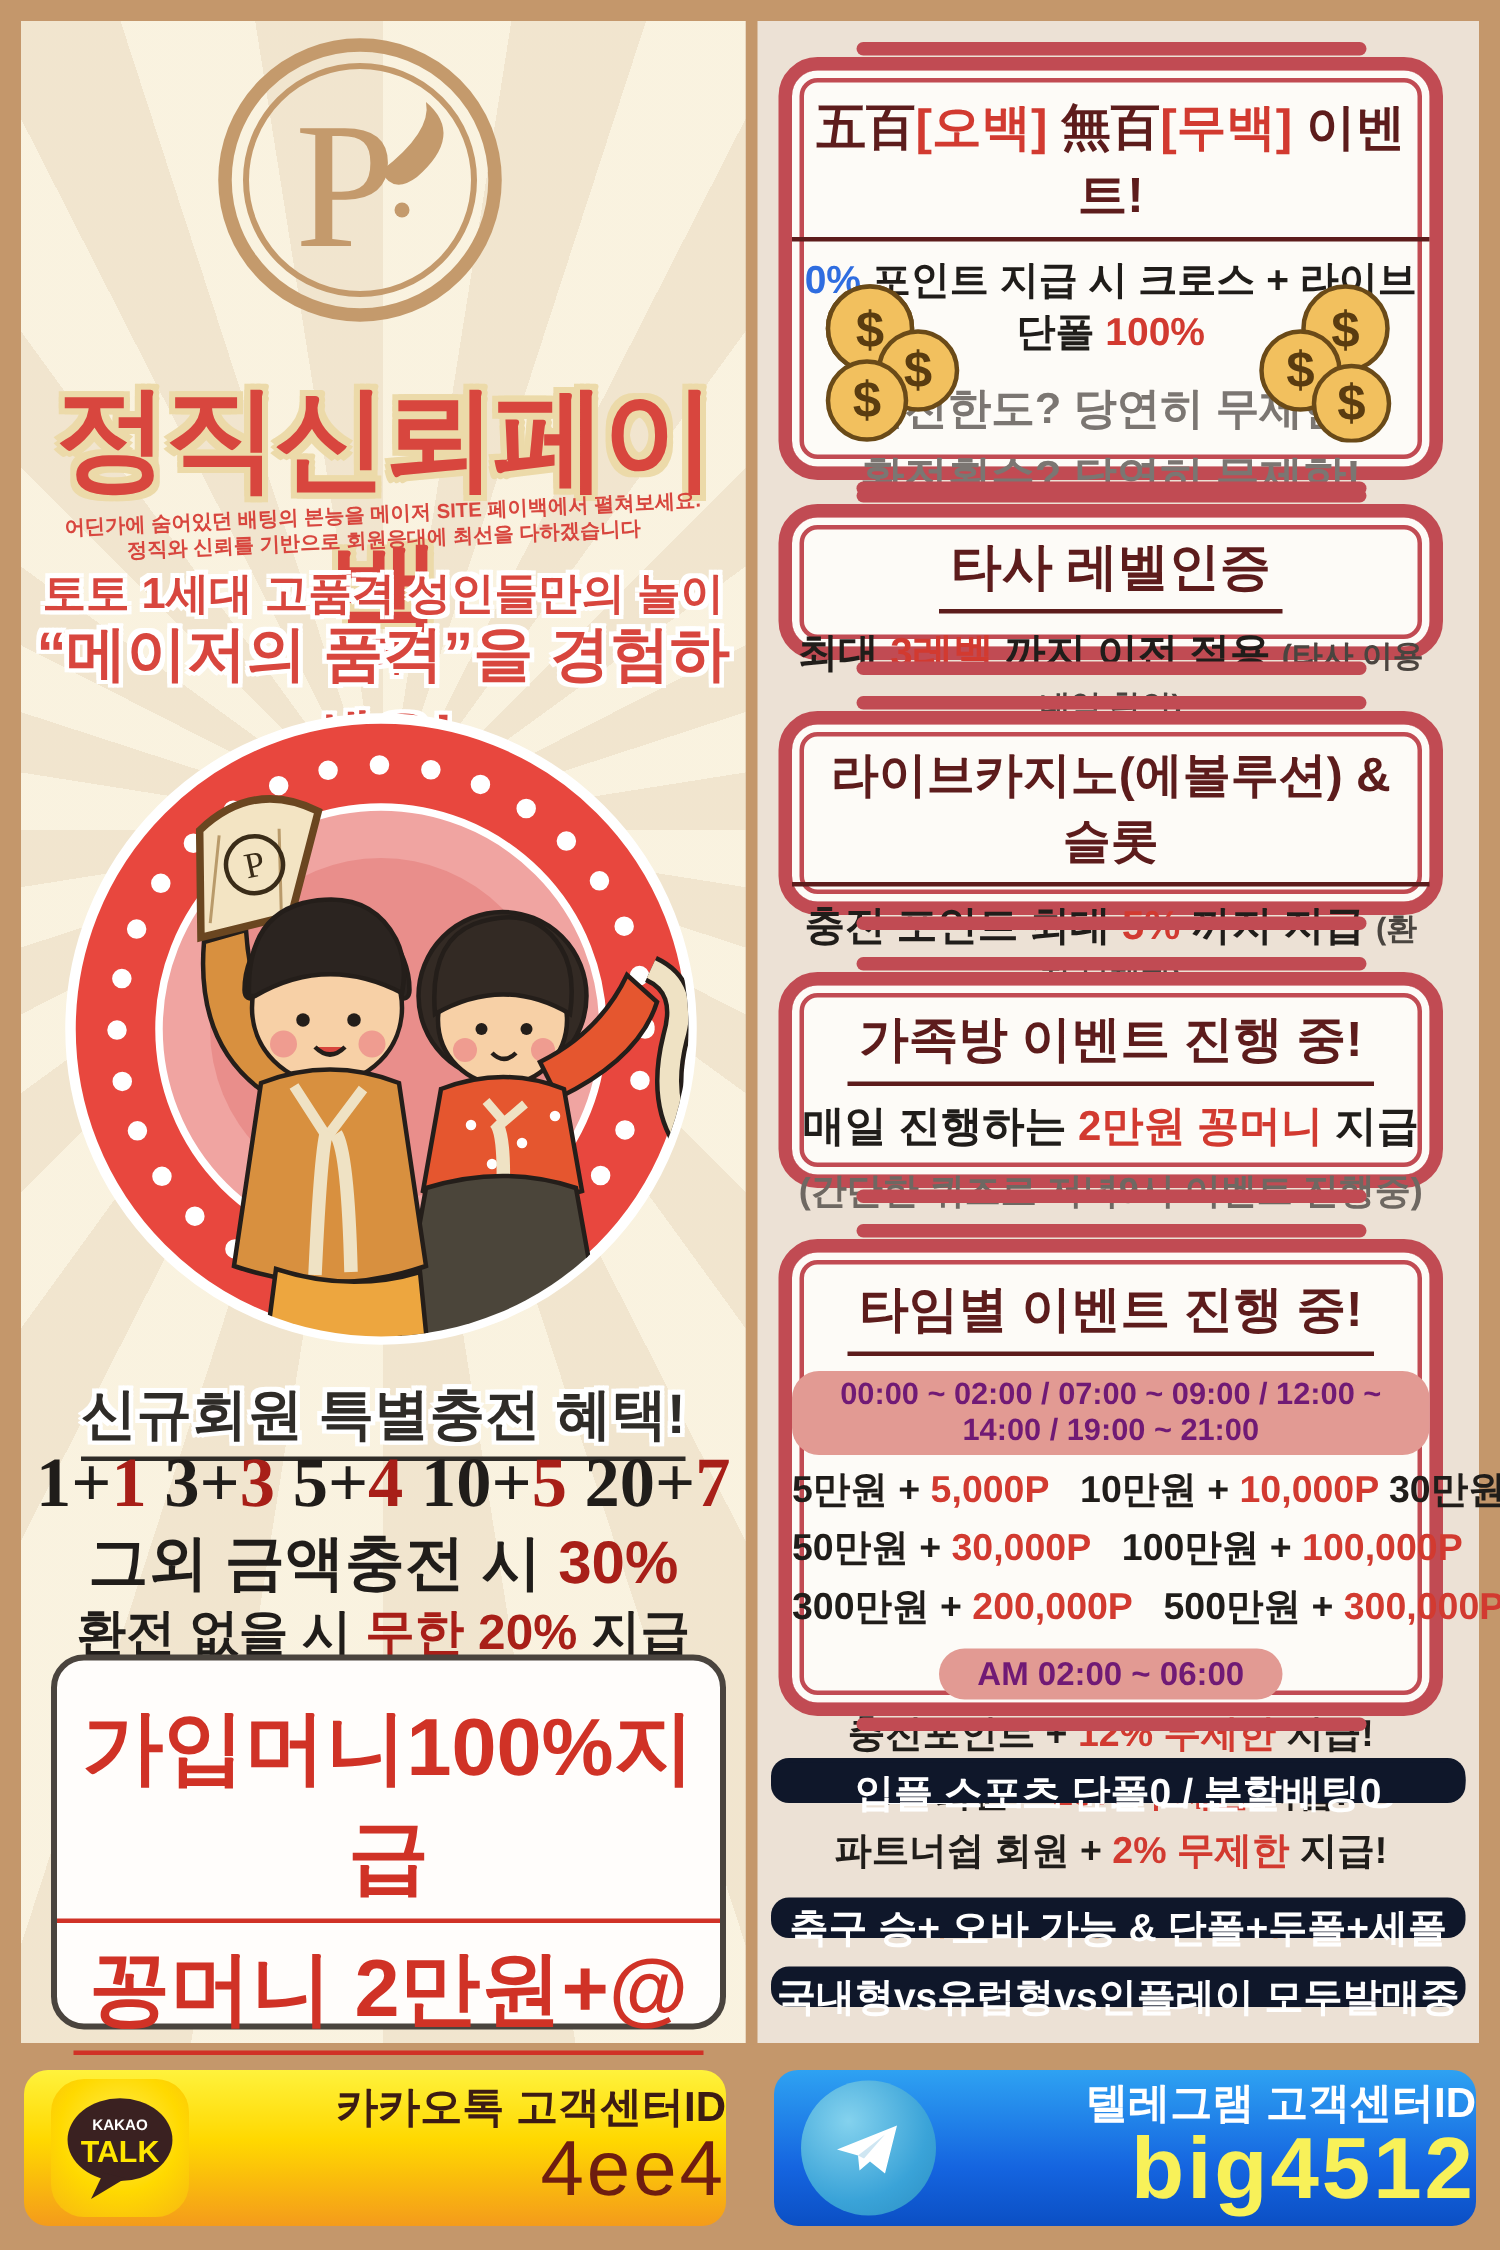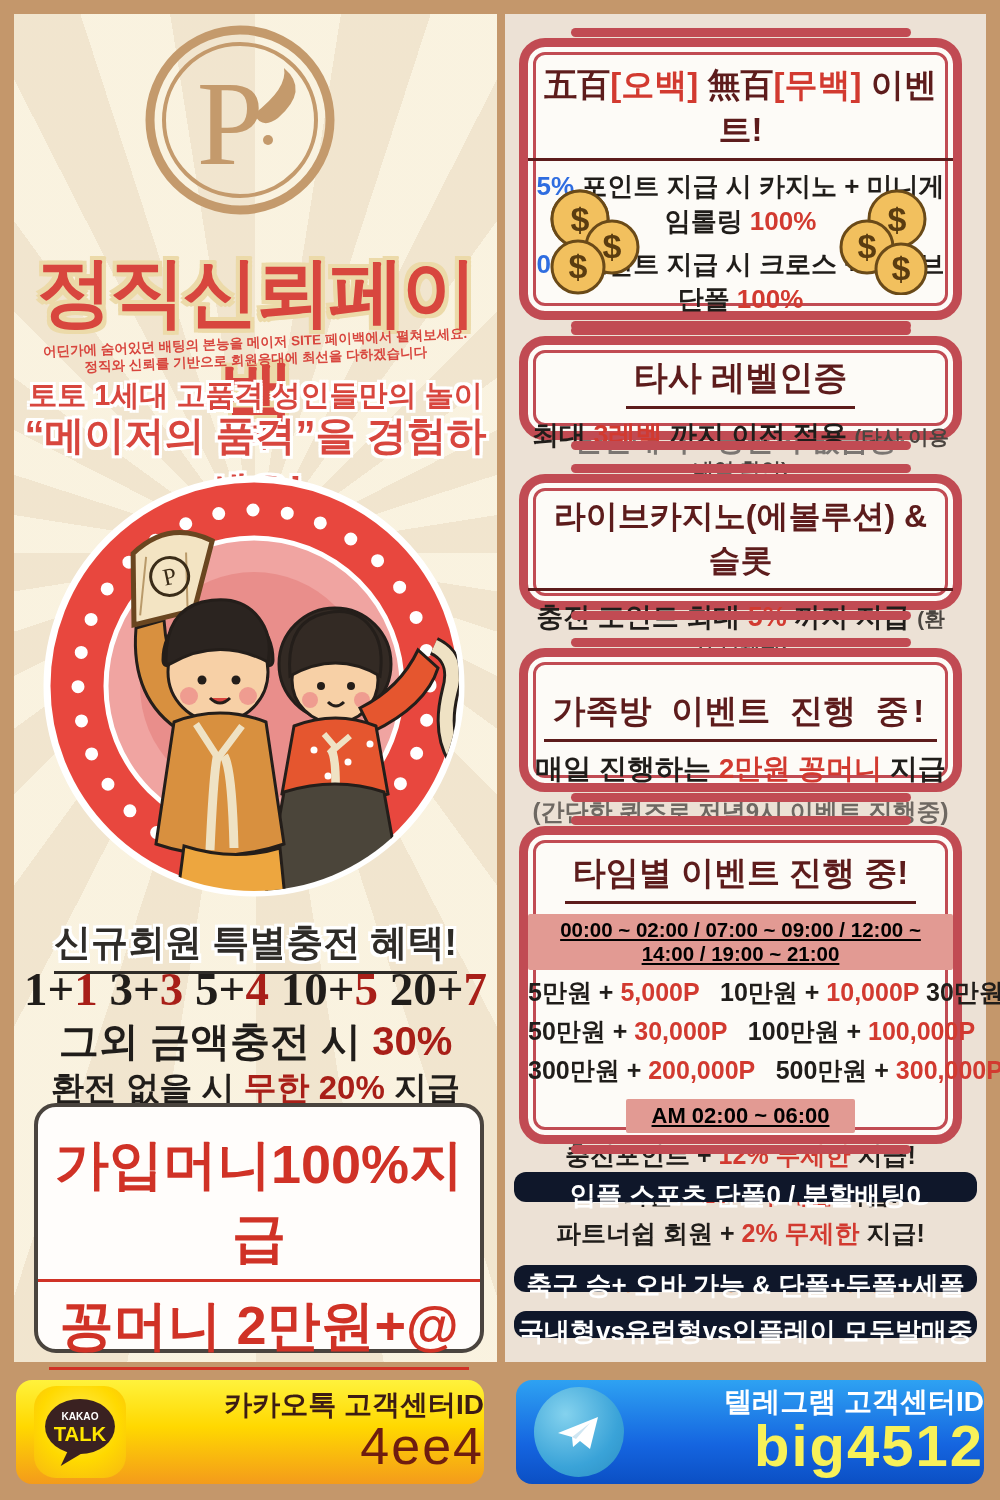--- a/index.html
+++ b/index.html
@@ -39,21 +39,21 @@
 
   
   .stamp{position:absolute;left:14px;width:425px;background:#fdfbf7;border:9px solid #c14b53;border-radius:26px;
       box-shadow:inset 0 0 0 5px #fdfbf7,inset 0 0 0 8px #c14b53;text-align:center;}
   .stamp::before,.stamp::after{content:"";position:absolute;left:10%;right:10%;height:9px;background:#c14b53;border-radius:5px;}
   .stamp::before{top:-19px;} .stamp::after{bottom:-19px;}
   .stamp-title{display:inline-block;font-size:33px;font-weight:800;color:#5d1c1c;border-bottom:3px solid #5d1c1c;
       padding:0 8px 5px;margin-top:16px;text-align:center;}
   .stamp-line{font-size:26px;font-weight:bold;margin-top:8px;}
   .gray-line{font-size:29px;font-weight:bold;color:#7b7672;margin-top:5px;}
-  .pill{display:inline-block;background:#e29a93;color:#000000;border-radius:2px;font-weight:bold;text-decoration:underline;}
+  .pill{display:inline-block;background:#e29a93;color:#701a75;border-radius:18px;font-weight:bold;}
   .amount{font-size:25px;font-weight:bold;margin-top:6px;white-space:pre;}
   .note-orange{font-size:26px;font-weight:800;color:#f07018;margin-top:12px;}
 
   .dark-bar{position:absolute;left:9px;width:463px;height:27px;background:#0f172a;border-radius:12px;
       color:#fff;font-size:26px;font-weight:800;text-align:center;line-height:41px;}
 
   
   .contact{position:absolute;top:1380px;width:468px;height:104px;border-radius:16px;display:flex;align-items:center;cursor:pointer;}
   #kakao-bar{left:16px;background:linear-gradient(180deg,#fff23c,#ffd800 45%,#f49b1b);}
   #tg-bar{left:516px;background:linear-gradient(180deg,#2ea2f2,#1565e0 62%,#0b4fc4);}
@@ -158,21 +158,20 @@
       <div><span class="signup-line">꽁머니 2만원+@</span></div>
       <div class="signup-note">(문의없으면 꽁머니X)</div>
       <div class="signup-note">(꽁머니 사용 후 입플 가능)</div>
     </div>
   </div>
 
   <div id="panel-right" class="panel">
 
     <div class="stamp" style="top:24px;height:264px;">
       <div class="stamp-title" style="border-bottom-color:#5d1c1c;"><span class="seg-maroon">五百</span><span class="seg-red">[오백]</span><span class="seg-maroon"> 無百</span><span class="seg-red">[무백]</span><span class="seg-maroon"> 이벤트!</span></div>
-      <div class="stamp-line"><span class="seg-blue">5%</span><span class="seg-dark"> 포인트 지급 시 카지노 + 미니게임롤링 </span><span class="seg-red">100%</span></div>
       <div class="stamp-line"><span class="seg-blue">0%</span><span class="seg-dark"> 포인트 지급 시 크로스 + 라이브 단폴 </span><span class="seg-red">100%</span></div>
       <div style="margin-top:14px;">
         <div class="gray-line">환전한도? 당연히 무제한!</div>
         <div class="gray-line">환전횟수? 당연히 무제한!</div>
         <div class="gray-line">환전대기? 당연히 없음둥!</div>
       </div>
       <svg class="abs" style="left:16px;bottom:16px;" width="100" height="110" viewBox="0 0 100 110">
         <g stroke="#6a4a18" stroke-width="3" font-family="Liberation Sans, sans-serif" font-weight="bold" font-size="34" text-anchor="middle">
           <circle cx="36" cy="34" r="28" fill="#f2c express05e"></circle>
             <circle cx="36" cy="34" r="28" fill="#f2c05e"></circle>
@@ -200,21 +199,21 @@
       <div class="stamp-line" style="font-size:27px;"><span class="seg-dark">최대 </span><span class="seg-red">3레벨</span><span class="seg-dark"> 까지 이전 적용 </span><span class="seg-sm">(타사 이용내역 확인)</span></div>
     </div>
 
     <div class="stamp" style="top:460px;height:118px;">
       <div class="stamp-title" style="margin-top:12px;font-size:32px;">라이브카지노(에볼루션) &amp; 슬롯</div>
       <div class="stamp-line" style="font-size:27px;"><span class="seg-dark">충전 포인트 최대 </span><span class="seg-red">5%</span><span class="seg-dark"> 까지 지급 </span><span class="seg-sm">(환전 무제한)</span></div>
       <div class="stamp-line" style="font-size:27px;"><span class="seg-dark">카지노/슬롯 </span><span class="seg-red">롤링 잭팟</span><span class="seg-dark"> 이벤트</span></div>
     </div>
 
     <div class="stamp" style="top:634px;height:126px;">
-      <div class="stamp-title" style="margin-top:32px;font-family:Liberation Mono, monospace;">가족방 이벤트 진행 중!</div>
+      <div class="stamp-title" style="margin-top:14px;">가족방 이벤트 진행 중!</div>
       <div class="stamp-line" style="font-size:28px;"><span class="seg-dark">매일 진행하는 </span><span class="seg-red">2만원 꽁머니</span><span class="seg-dark"> 지급</span></div>
       <div class="stamp-line" style="font-size:24px;color:#6e6862;">(간단한 퀴즈로 저녁9시 이벤트 진행중)</div>
     </div>
 
     <div class="stamp" style="top:812px;height:300px;">
       <div class="stamp-title">타임별 이벤트 진행 중!</div>
       <div style="margin-top:10px;">
         <span class="pill" style="font-size:20.5px;padding:4px 14px;">00:00 ~ 02:00 / 07:00 ~ 09:00 / 12:00 ~ 14:00 / 19:00 ~ 21:00</span>
       </div>
       <div class="amount"><span class="seg-dark">5만원 + </span><span class="seg-red">5,000P</span><span class="seg-dark">   10만원 + </span><span class="seg-red">10,000P</span><span class="seg-dark"> 30만원 + </span></div>

